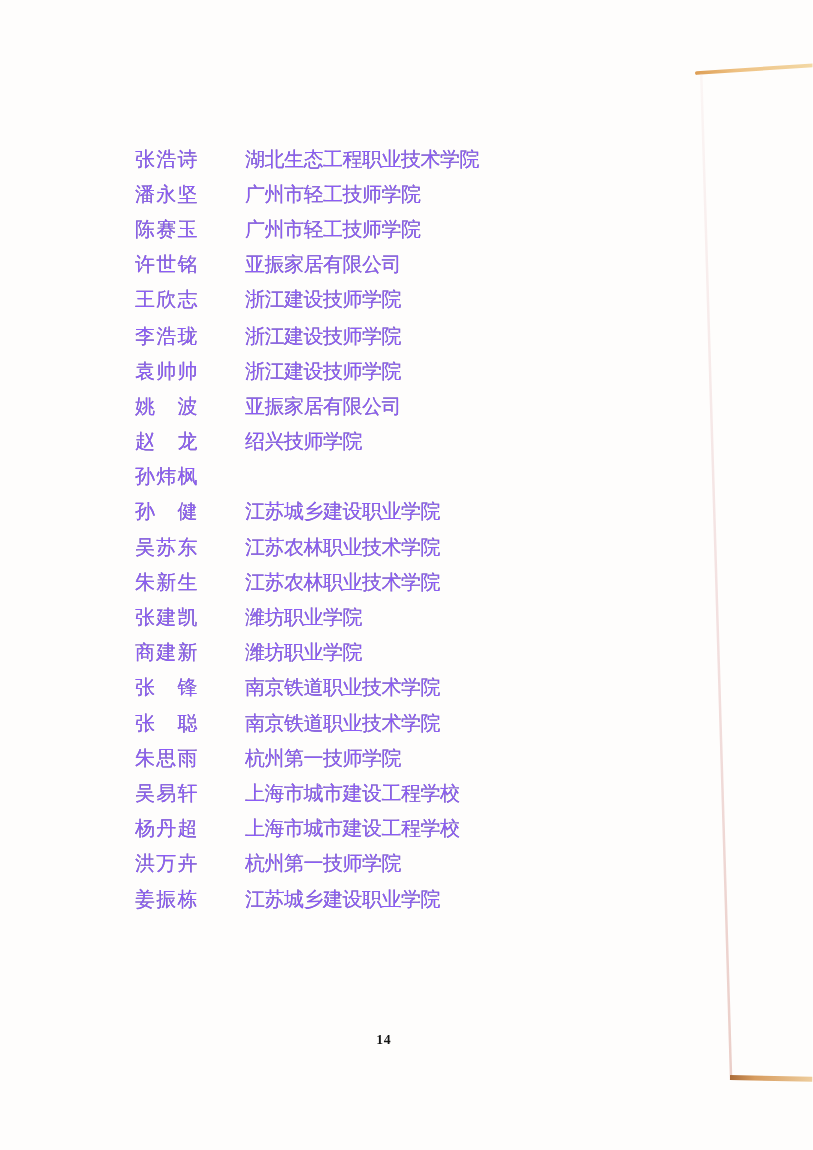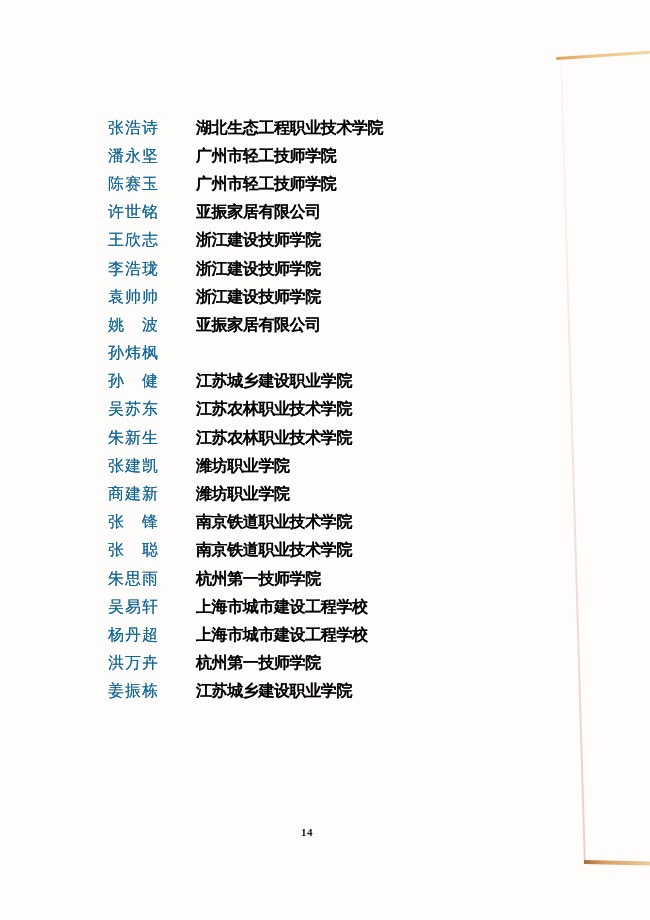--- a/index.html
+++ b/index.html
@@ -28,30 +28,29 @@
     height: 28.2px;
     display: flex;
     align-items: center;
     white-space: nowrap;
   }
   .person-name {
     display: inline-block;
     width: 88px;
     font-size: 16px;
     letter-spacing: 1px;
-    color: #0369a1;
+    color: #8b5cf6;
     text-shadow: 0 0 0.4px rgba(20,20,20,0.55);
   }
   .institution-name {
     display: inline-block;
     font-size: 16px;
     letter-spacing: -0.4px;
-    color: #000000;
+    color: #8b5cf6;
     text-shadow: 0 0 0.4px rgba(20,20,20,0.55);
-    font-weight: bold;
   }
   .page-number {
     position: absolute;
     left: 295px;
     top: 802px;
     width: 24px;
     text-align: center;
     font-size: 11px;
     font-weight: bold;
     letter-spacing: 0.5px;
@@ -133,20 +132,24 @@
   <div class="roster-row">
     <span class="person-name">袁帅帅</span>
     <span class="institution-name">浙江建设技师学院</span>
   </div>
 
   <div class="roster-row">
     <span class="person-name">姚　波</span>
     <span class="institution-name">亚振家居有限公司</span>
   </div>
 
+  <div class="roster-row">
+    <span class="person-name">赵　龙</span>
+    <span class="institution-name">绍兴技师学院</span>
+  </div>
 
   <div class="roster-row">
     <span class="person-name">孙炜枫</span>
   </div>
 
   <div class="roster-row">
     <span class="person-name">孙　健</span>
     <span class="institution-name">江苏城乡建设职业学院</span>
   </div>
 

